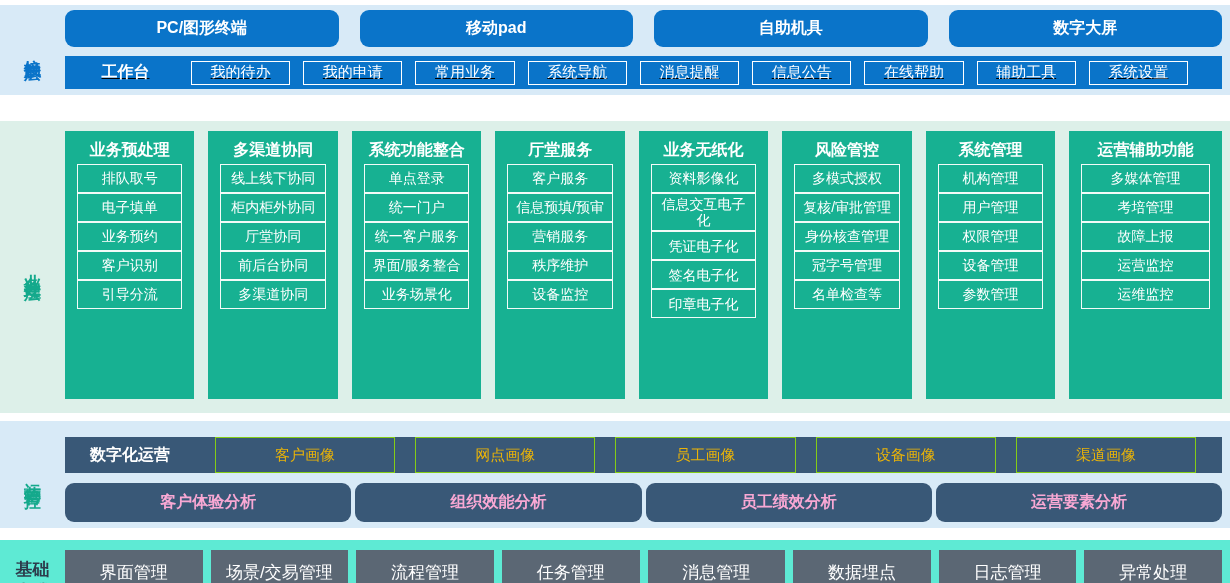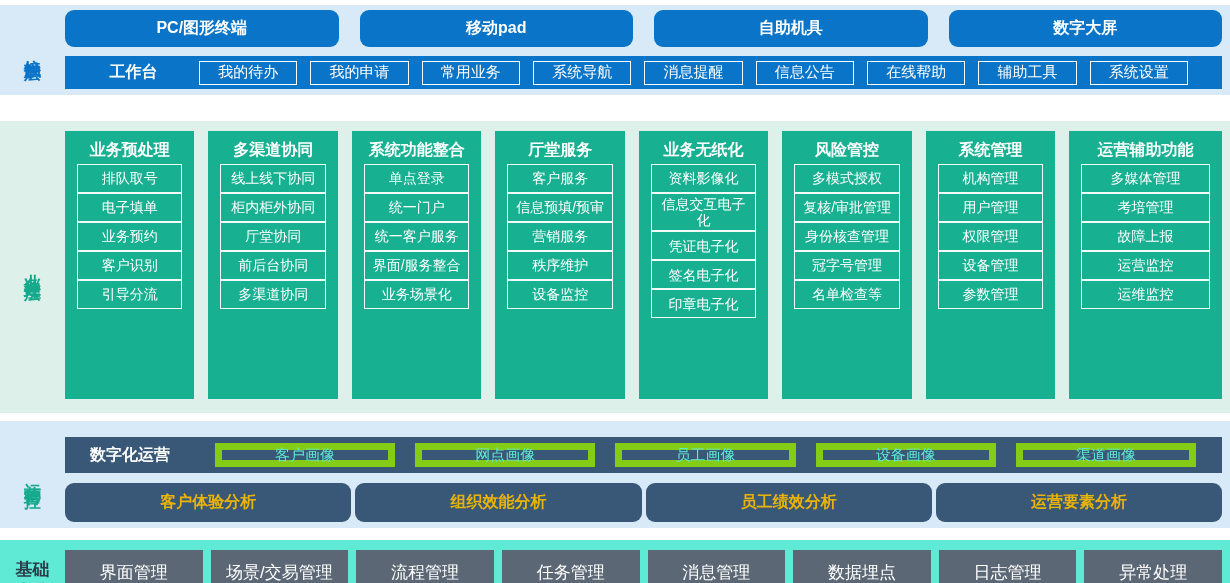--- a/index.html
+++ b/index.html
@@ -35,21 +35,21 @@
 
   
   .channel-row { display:flex; gap:21px; margin-top:5px; height:37px; }
   .channel-btn {
     flex:1; background:#0a74c9; color:#fff; font-weight:bold; font-size:16px;
     border-radius:9px; display:flex; align-items:center; justify-content:center;
     cursor:pointer;
   }
   .workbench-bar {
     margin-top:9px; height:33px; background:#0a74c9;
-    display:flex; align-items:center; padding:0 34px 0 16px;
+    display:flex; align-items:center; padding:0 34px 0 8px;text-decoration:underline;
   }
   .workbench-label {
     width:105px; flex:0 0 105px; text-align:center;
     color:#fff; font-weight:bold; font-size:16px;
   }
   .workbench-btn {
     flex:1; margin-left:13px; height:24px;
     border:1px solid #ffffff; color:#fff; font-size:15px;
     display:flex; align-items:center; justify-content:center; cursor:pointer;
   }
@@ -78,27 +78,27 @@
   
   .digital-bar {
     margin-top:10px; height:36px; background:#395877;
     display:flex; align-items:center; padding:0 26px 0 0;
   }
   .digital-label {
     width:130px; flex:0 0 130px; text-align:center;
     color:#fff; font-weight:bold; font-size:16px;
   }
   .digital-btn {
-    flex:1; margin-left:20px; height:24px;
-    border:7px solid #84cc16; color:#5eead4; font-size:15px;
+    flex:1; margin-left:20px; height:36px;
+    border:1px solid #84cc16; color:#eab308; font-size:15px;
     display:flex; align-items:center; justify-content:center; cursor:pointer;
   }
   .analysis-row { display:flex; gap:4px; margin-top:10px; height:39px; }
   .analysis-btn {
-    flex:1; background:#395877; color:#eab308; font-weight:bold; font-size:16px;
+    flex:1; background:#395877; color:#f9a8d4; font-weight:bold; font-size:16px;
     border-radius:9px; display:flex; align-items:center; justify-content:center;
     cursor:pointer;
   }
 
   
   .support-row { display:flex; gap:8px; margin-top:10px; height:44px; }
   .support-btn {
     flex:1; background:#5b6774; color:#fff; font-size:17px;
     display:flex; align-items:center; justify-content:center; cursor:pointer;
   }

